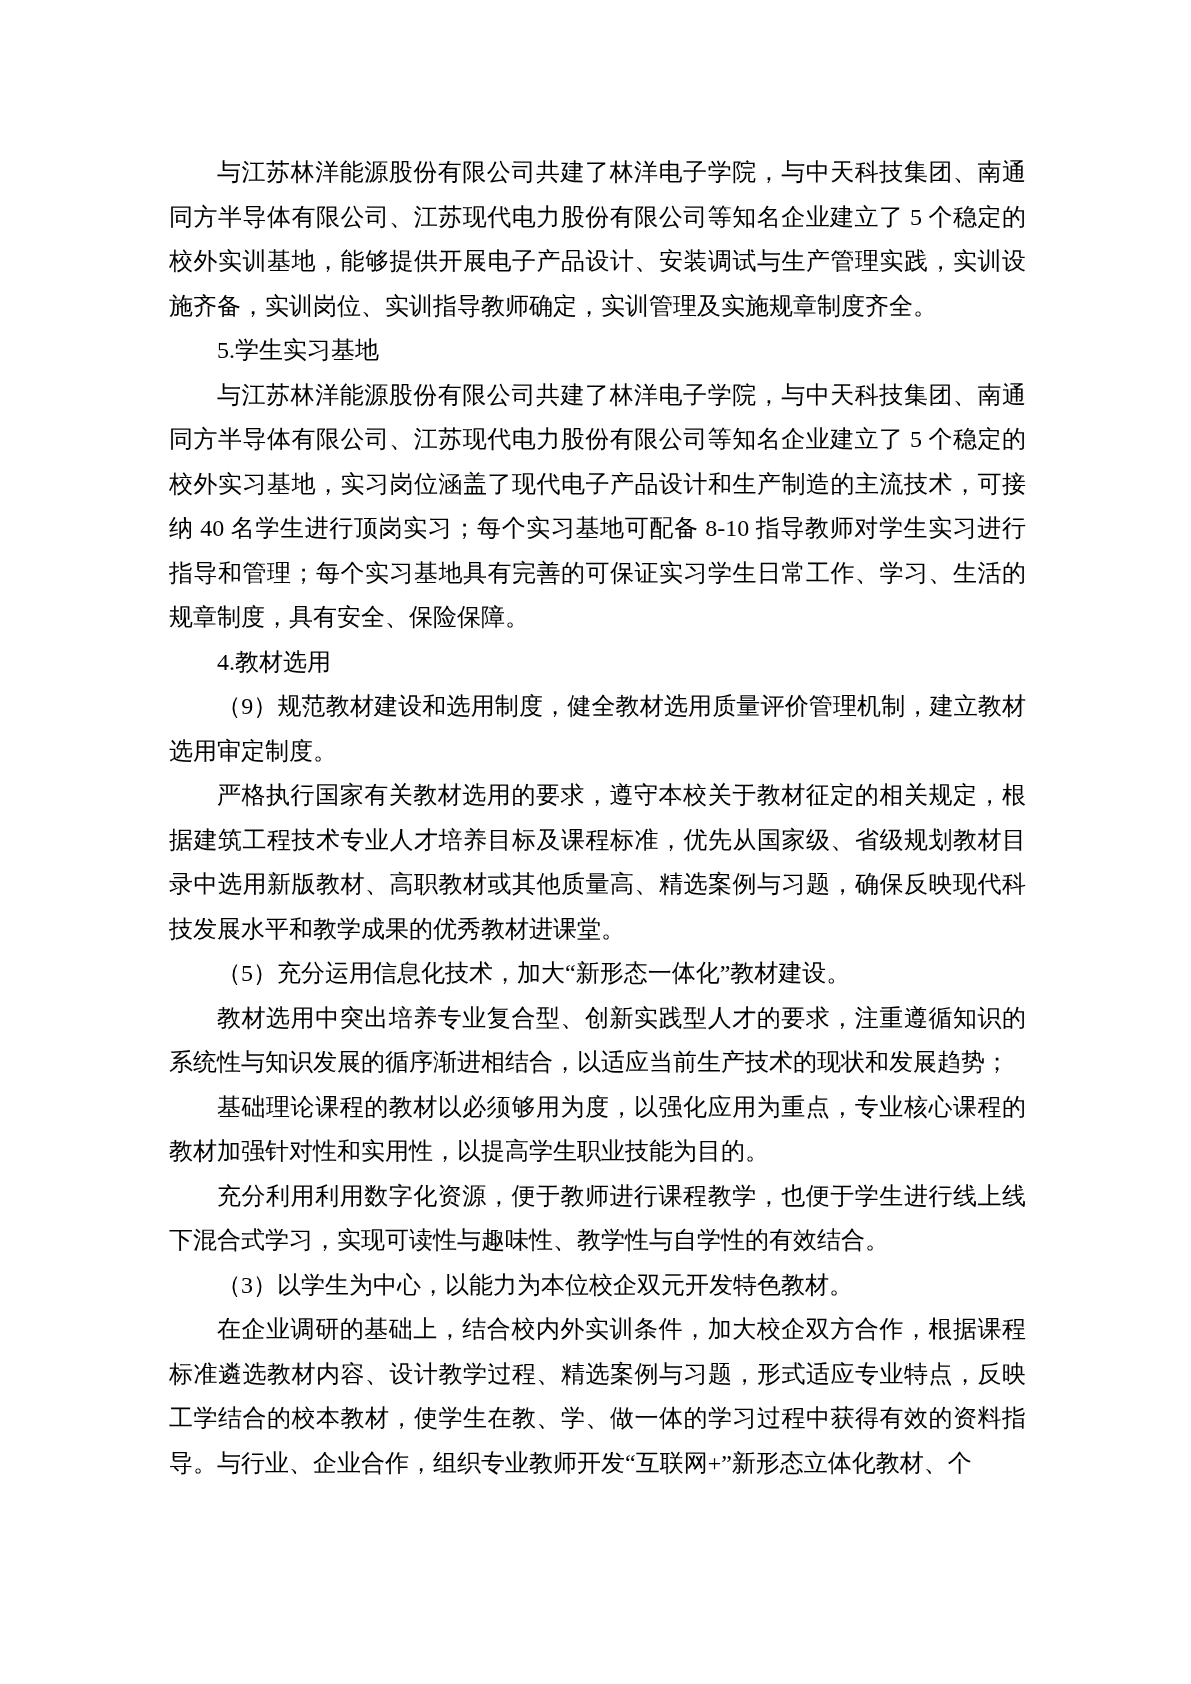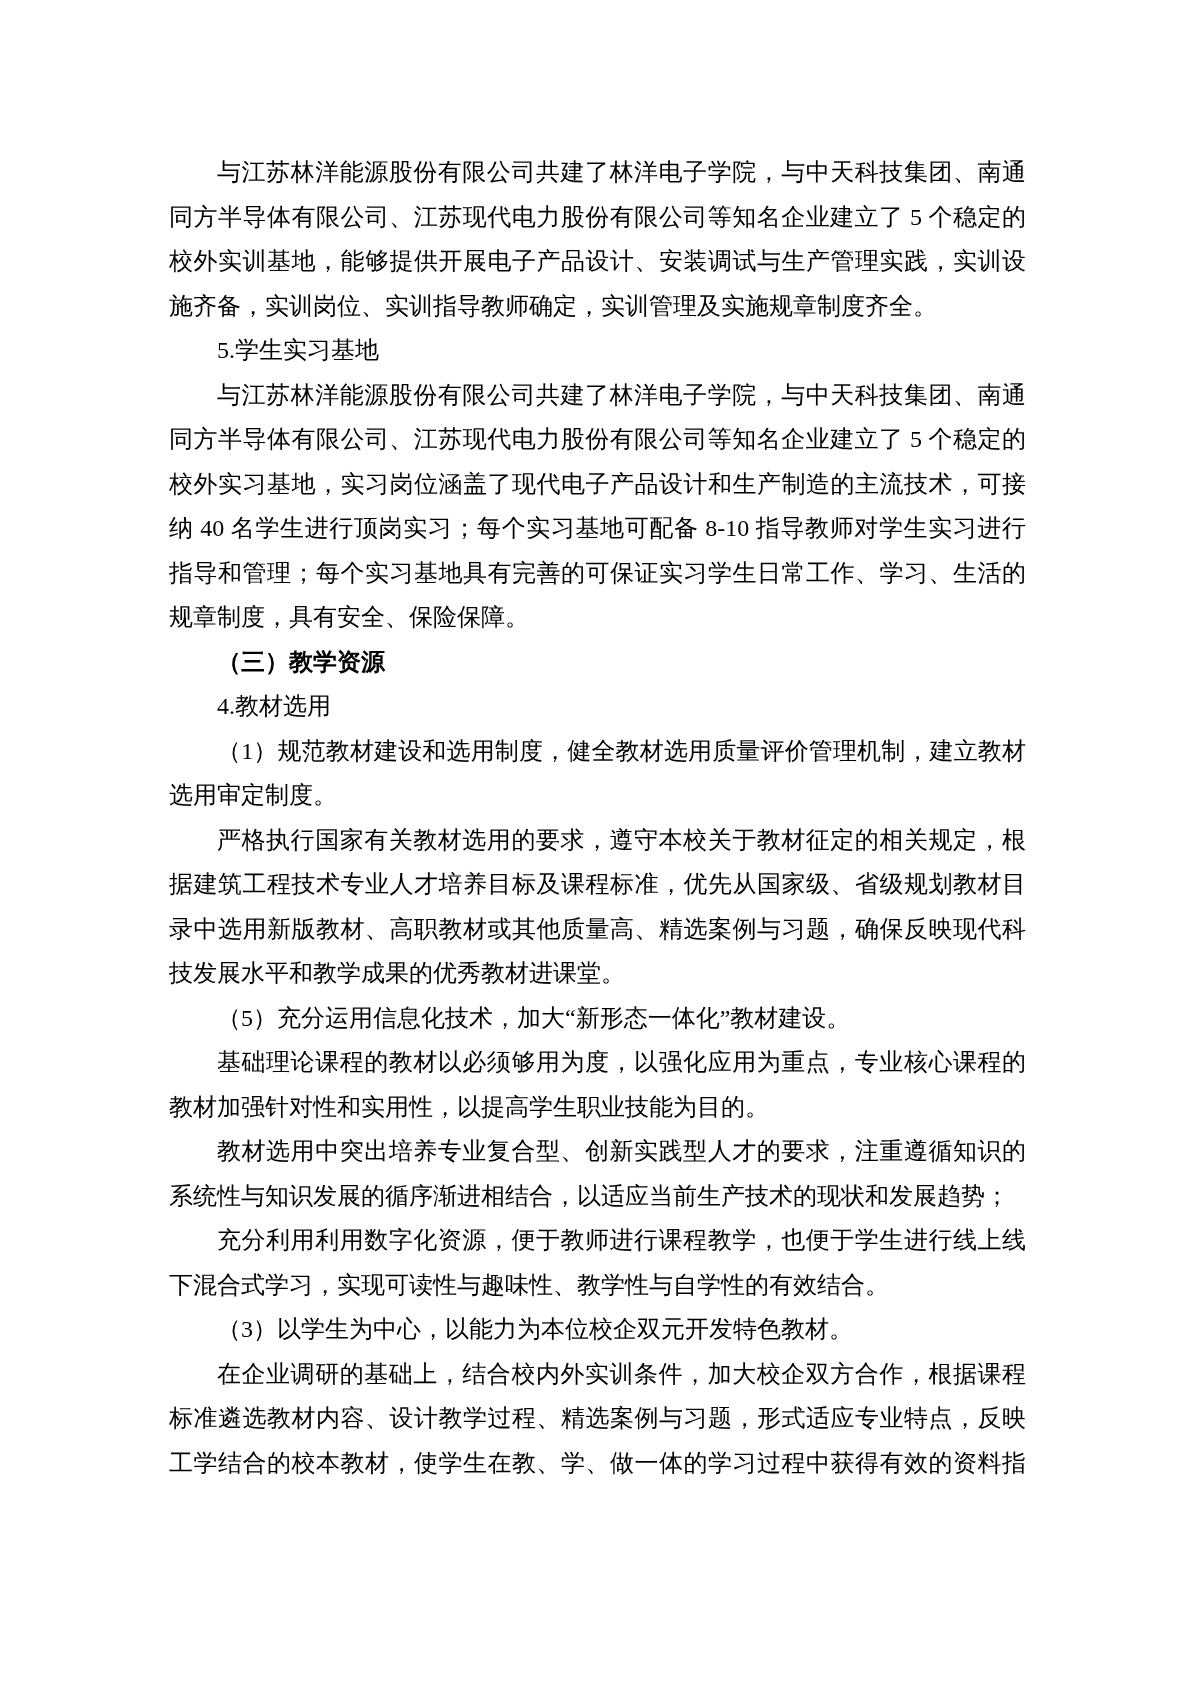--- a/index.html
+++ b/index.html
@@ -40,25 +40,24 @@
   }
 </style>
 </head>
 <body>
 
 <div class="page">
   <div class="content">
     <p class="para">与江苏林洋能源股份有限公司共建了林洋电子学院，与中天科技集团、南通同方半导体有限公司、江苏现代电力股份有限公司等知名企业建立了 5 个稳定的校外实训基地，能够提供开展电子产品设计、安装调试与生产管理实践，实训设施齐备，实训岗位、实训指导教师确定，实训管理及实施规章制度齐全。</p>
     <p class="para">5.学生实习基地</p>
     <p class="para">与江苏林洋能源股份有限公司共建了林洋电子学院，与中天科技集团、南通同方半导体有限公司、江苏现代电力股份有限公司等知名企业建立了 5 个稳定的校外实习基地，实习岗位涵盖了现代电子产品设计和生产制造的主流技术，可接纳 40 名学生进行顶岗实习；每个实习基地可配备 8-10 指导教师对学生实习进行指导和管理；每个实习基地具有完善的可保证实习学生日常工作、学习、生活的规章制度，具有安全、保险保障。</p>
-    <p class="para bold">（三）教学资源</p>
     <p class="para">4.教材选用</p>
-    <p class="para">（1）规范教材建设和选用制度，健全教材选用质量评价管理机制，建立教材选用审定制度。</p>
+    <p class="para">（9）规范教材建设和选用制度，健全教材选用质量评价管理机制，建立教材选用审定制度。</p>
     <p class="para">严格执行国家有关教材选用的要求，遵守本校关于教材征定的相关规定，根据建筑工程技术专业人才培养目标及课程标准，优先从国家级、省级规划教材目录中选用新版教材、高职教材或其他质量高、精选案例与习题，确保反映现代科技发展水平和教学成果的优秀教材进课堂。</p>
     <p class="para">（5）充分运用信息化技术，加大“新形态一体化”教材建设。</p>
+    <p class="para">教材选用中突出培养专业复合型、创新实践型人才的要求，注重遵循知识的系统性与知识发展的循序渐进相结合，以适应当前生产技术的现状和发展趋势；</p>
     <p class="para">基础理论课程的教材以必须够用为度，以强化应用为重点，专业核心课程的教材加强针对性和实用性，以提高学生职业技能为目的。</p>
-    <p class="para">教材选用中突出培养专业复合型、创新实践型人才的要求，注重遵循知识的系统性与知识发展的循序渐进相结合，以适应当前生产技术的现状和发展趋势；</p>
     <p class="para">充分利用利用数字化资源，便于教师进行课程教学，也便于学生进行线上线下混合式学习，实现可读性与趣味性、教学性与自学性的有效结合。</p>
     <p class="para">（3）以学生为中心，以能力为本位校企双元开发特色教材。</p>
     <p class="para">在企业调研的基础上，结合校内外实训条件，加大校企双方合作，根据课程标准遴选教材内容、设计教学过程、精选案例与习题，形式适应专业特点，反映工学结合的校本教材，使学生在教、学、做一体的学习过程中获得有效的资料指导。与行业、企业合作，组织专业教师开发“互联网+”新形态立体化教材、个</p>
   </div>
   <div class="page-number">36</div>
 </div>
 
 </body></html>

